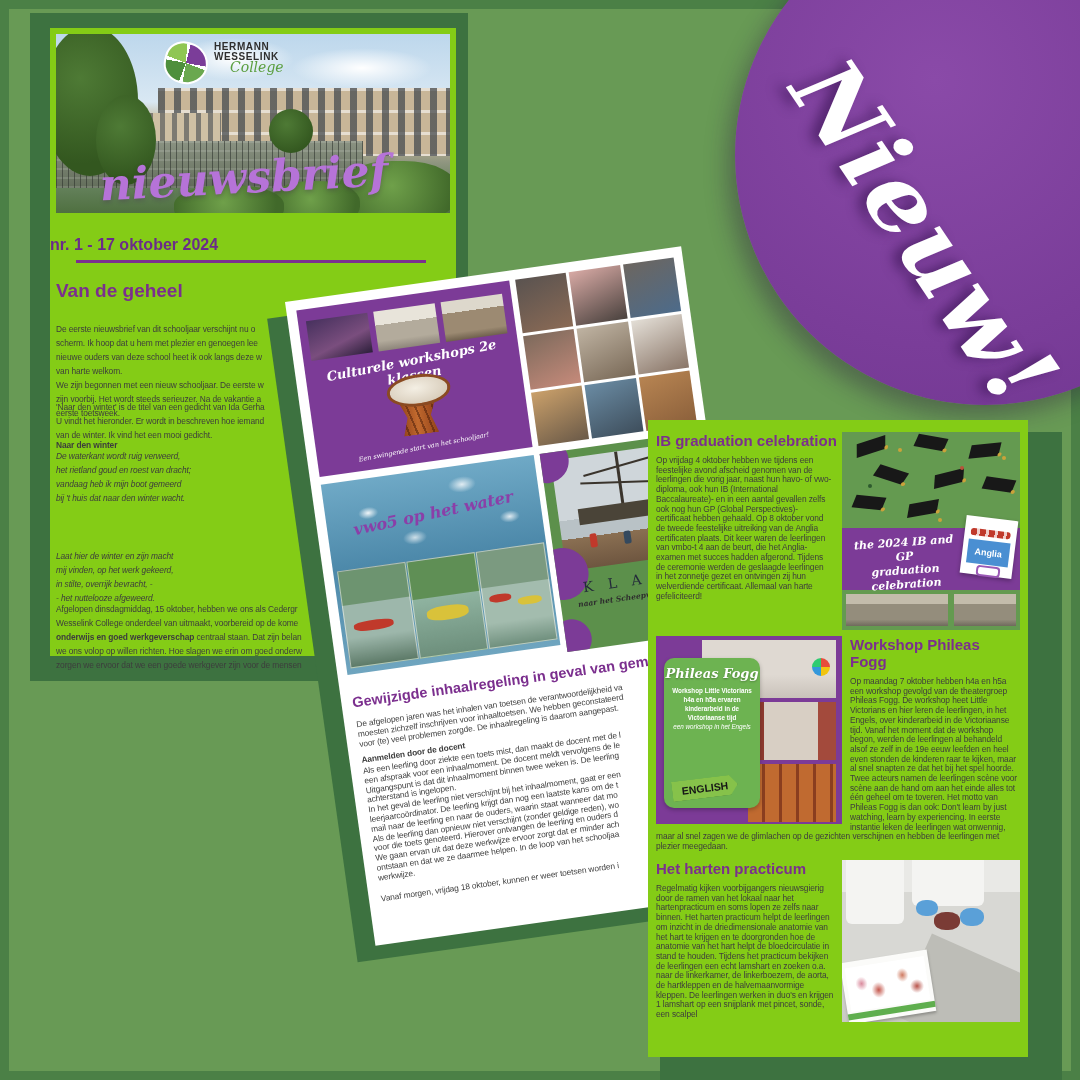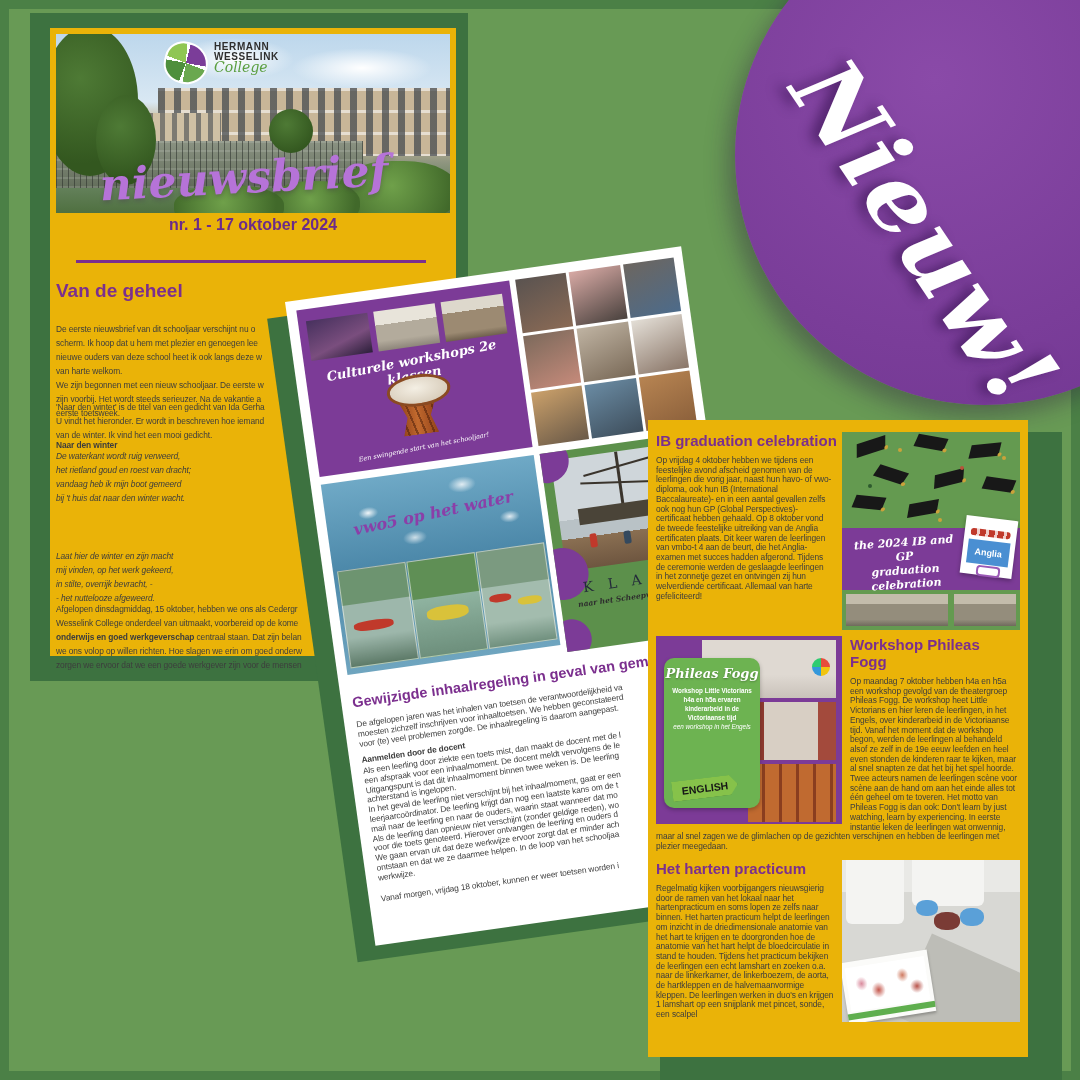--- a/index.html
+++ b/index.html
@@ -1,20 +1,20 @@
 <!DOCTYPE html>
 <html><head>
 <meta charset="utf-8">
 <style>
   html,body{margin:0;padding:0;}
   body{font-family:"Liberation Sans", sans-serif;}
   #stage{position:relative;width:1080px;height:1080px;background:#689a55;overflow:hidden;}
   .frame{position:absolute;inset:0;border:9px solid #4b8046;z-index:0;pointer-events:none;}
   .shadowcard{position:absolute;background:#3d7240;}
-  .page{position:absolute;background:#eab308;text-decoration:underline;}
+  .page{position:absolute;background:#84cc16;text-decoration:underline;}
   .lines{white-space:pre-line;}
 
   
   #badge-circle{position:absolute;left:735px;top:-95px;width:500px;height:500px;border-radius:50%;
     background:radial-gradient(circle at 40% 35%, #8a4aa8, #7a3d99 60%, #6f3590);
     box-shadow:-8px 12px 22px rgba(40,20,60,.35);z-index:1;}
   #badge-text{position:absolute;left:5px;top:250px;width:340px;text-align:center;
     font-family:"DejaVu Serif",serif;font-style:italic;font-weight:bold;font-size:96px;color:#fff;
     transform:rotate(56deg);letter-spacing:2px;text-shadow:-5px 7px 12px rgba(50,15,75,.55);}
 
@@ -42,22 +42,22 @@
   .shrub{position:absolute;border-radius:45%;background:radial-gradient(circle at 45% 40%,#6fa04a,#41692a 80%);}
   #masthead{position:absolute;left:0;right:18px;top:118px;text-align:center;
     font-family:"DejaVu Serif",serif;font-style:italic;font-weight:bold;font-size:44px;color:#b673d8;
     transform:rotate(-3deg);text-shadow:0 2px 4px rgba(60,20,80,.25);}
   #hwc-logo{position:absolute;left:108px;top:8px;display:flex;gap:6px;align-items:flex-start;}
   #hwc-icon{width:40px;height:38px;border-radius:46% 54% 52% 48%;transform:rotate(14deg);
     background:conic-gradient(#7b3d99 0 24%, #ffffff 24% 27%, #6aa84f 27% 49%, #ffffff 49% 52%, #4e8f3c 52% 74%, #ffffff 74% 77%, #8fc653 77% 97%, #ffffff 97%);
     border:2px solid #ffffff;}
   #hwc-words{line-height:10px;}
   .hwc-line{font-size:10px;font-weight:bold;letter-spacing:.6px;color:#2e2e2e;}
-  #hwc-college{font-family:"DejaVu Serif",serif;font-style:italic;font-size:14px;color:#5a9e3f;}
-  #p1-issue{position:absolute;left:0;width:100%;top:188px;text-align:center;
+  #hwc-college{font-family:"DejaVu Serif",serif;font-style:italic;font-size:14px;color:#5a9e3f;margin-left:16px;}
+  #p1-issue{position:absolute;left:0;width:100%;top:208px;
     font-size:16px;font-weight:bold;color:#6b2b8a;}
   #p1-rule{position:absolute;left:26px;top:232px;width:350px;height:3px;background:#7b2f8e;}
   .h-purple{font-weight:bold;color:#7b2f8e;}
   #p1 .body, #p2 .body, #p3 .body{font-size:8.4px;line-height:14px;color:#3d3d3d;letter-spacing:-.1px;}
   #p1-rector-h{position:absolute;left:6px;top:252px;font-size:19px;}
   .p1block{position:absolute;left:6px;}
   .poem{font-style:italic;}
 
   
   #p2-wrap{position:absolute;left:285px;top:302px;width:400px;height:650px;

